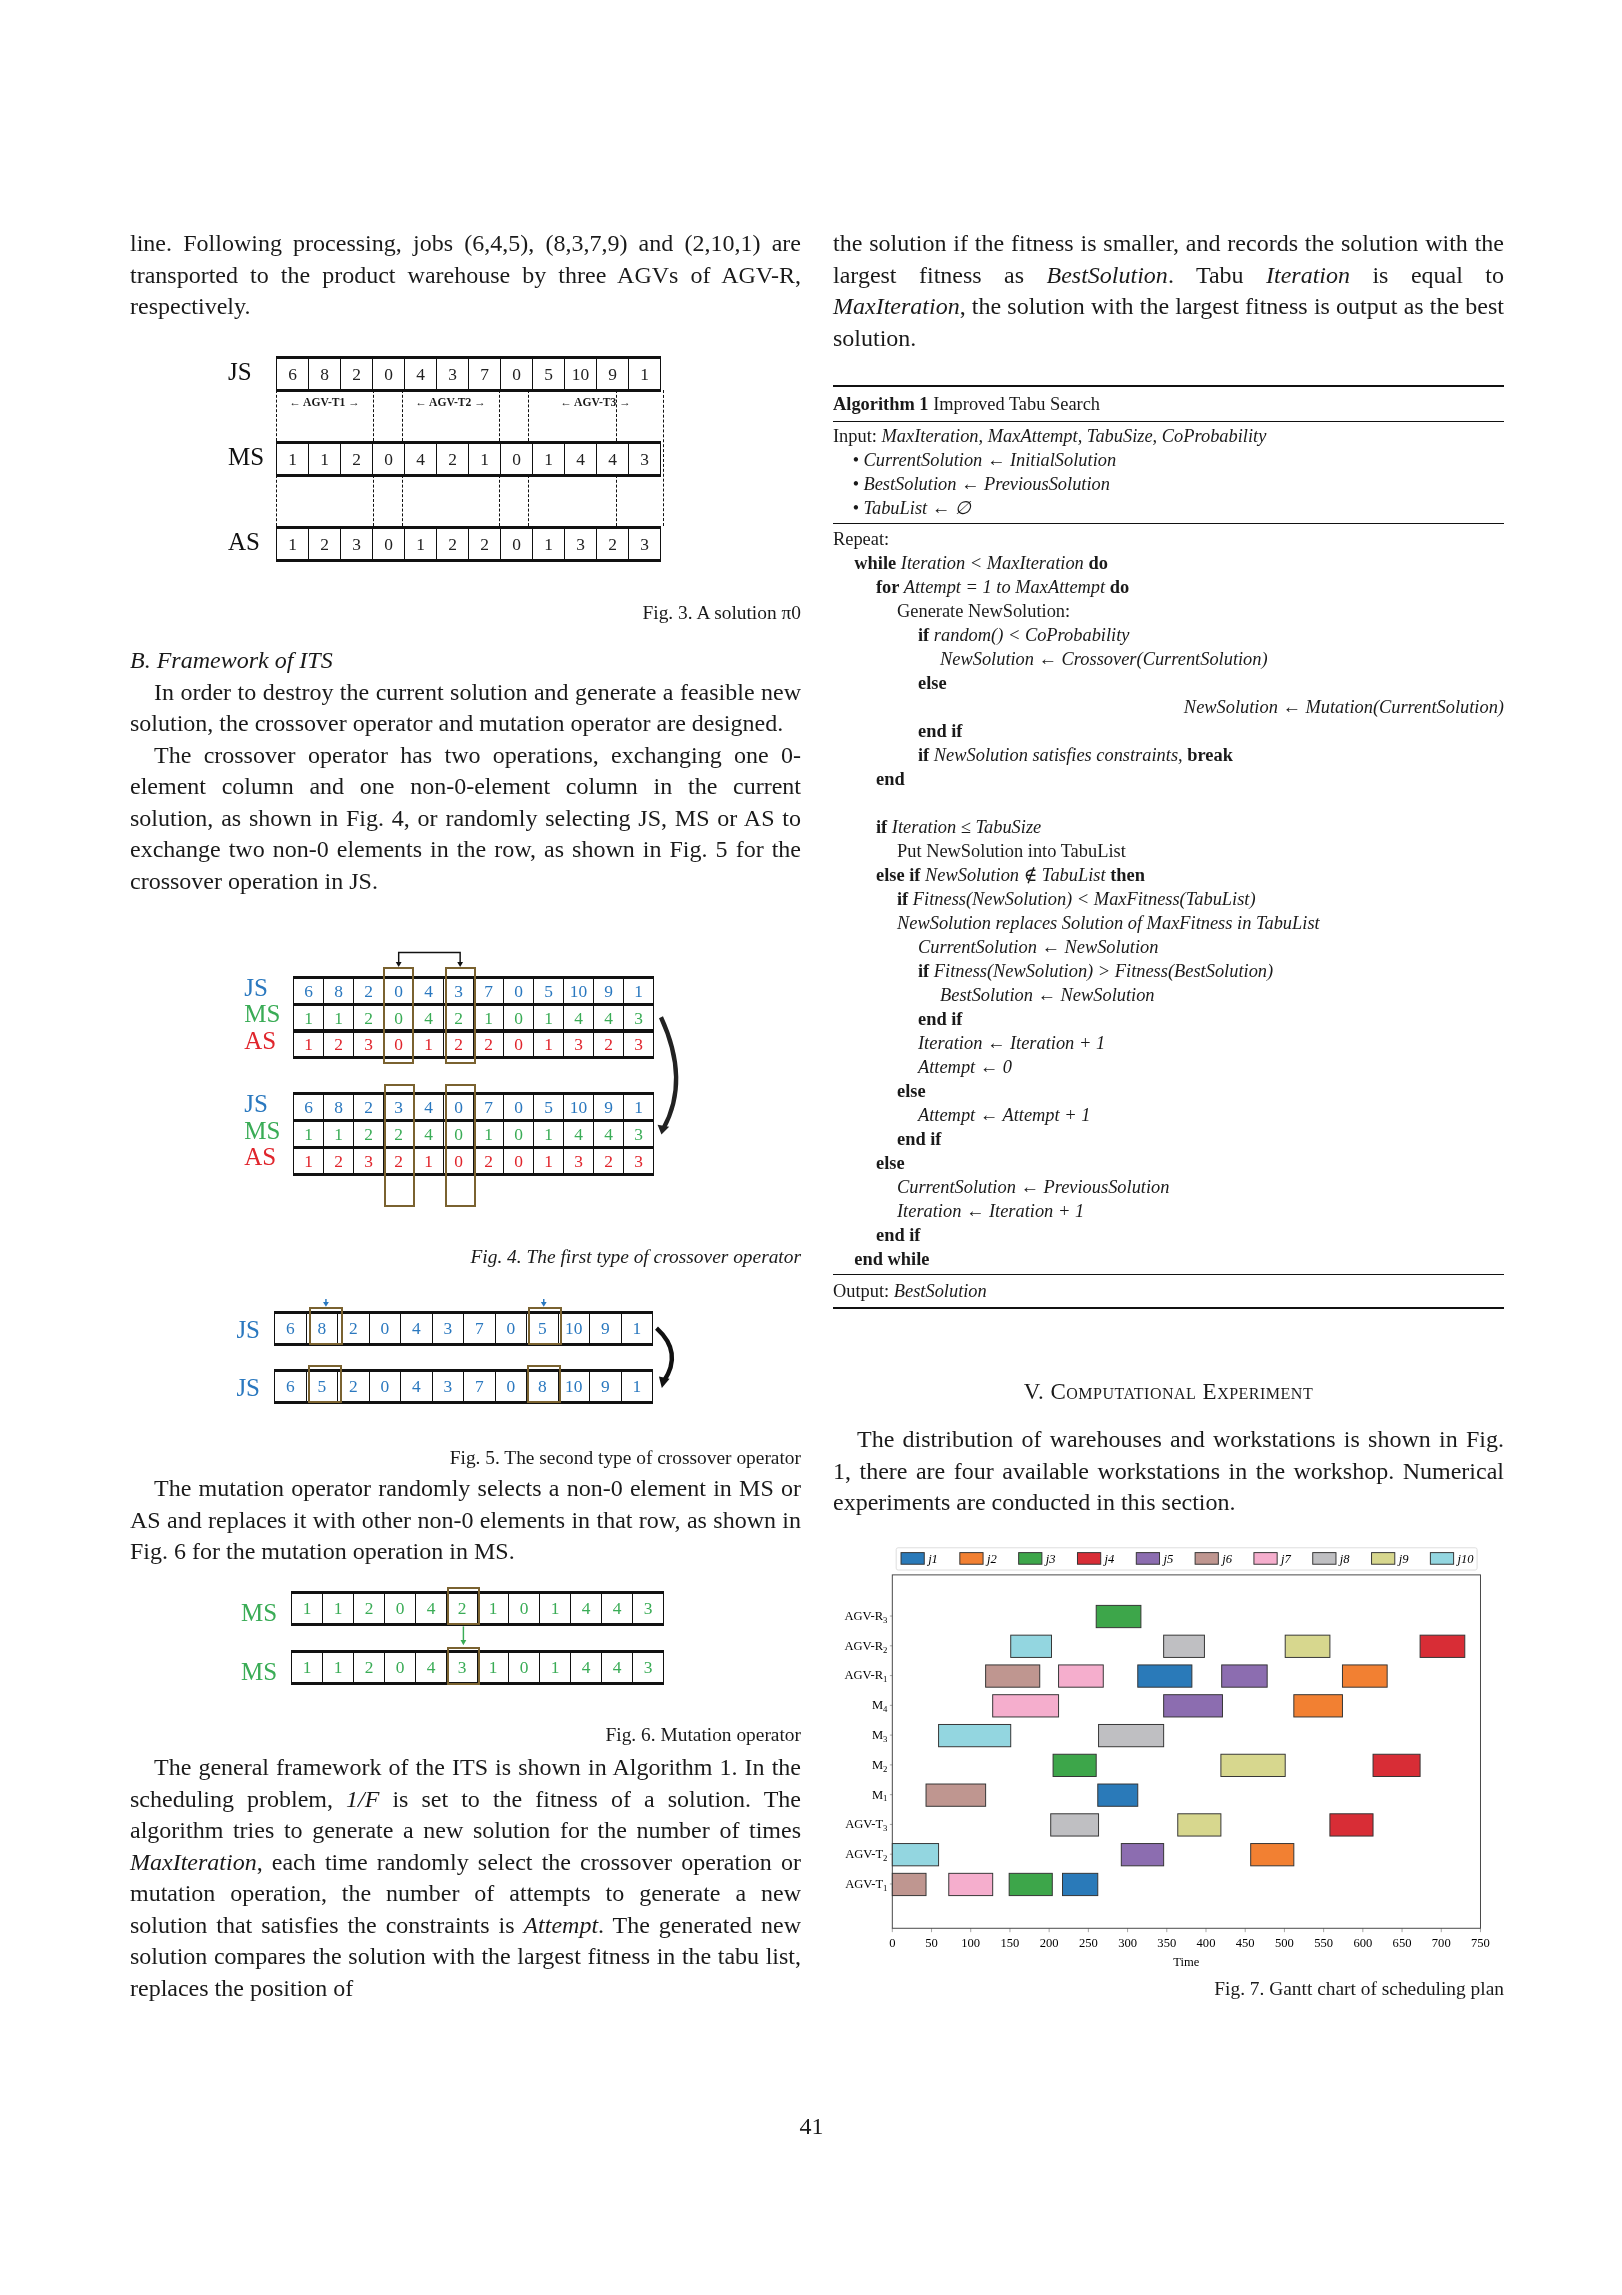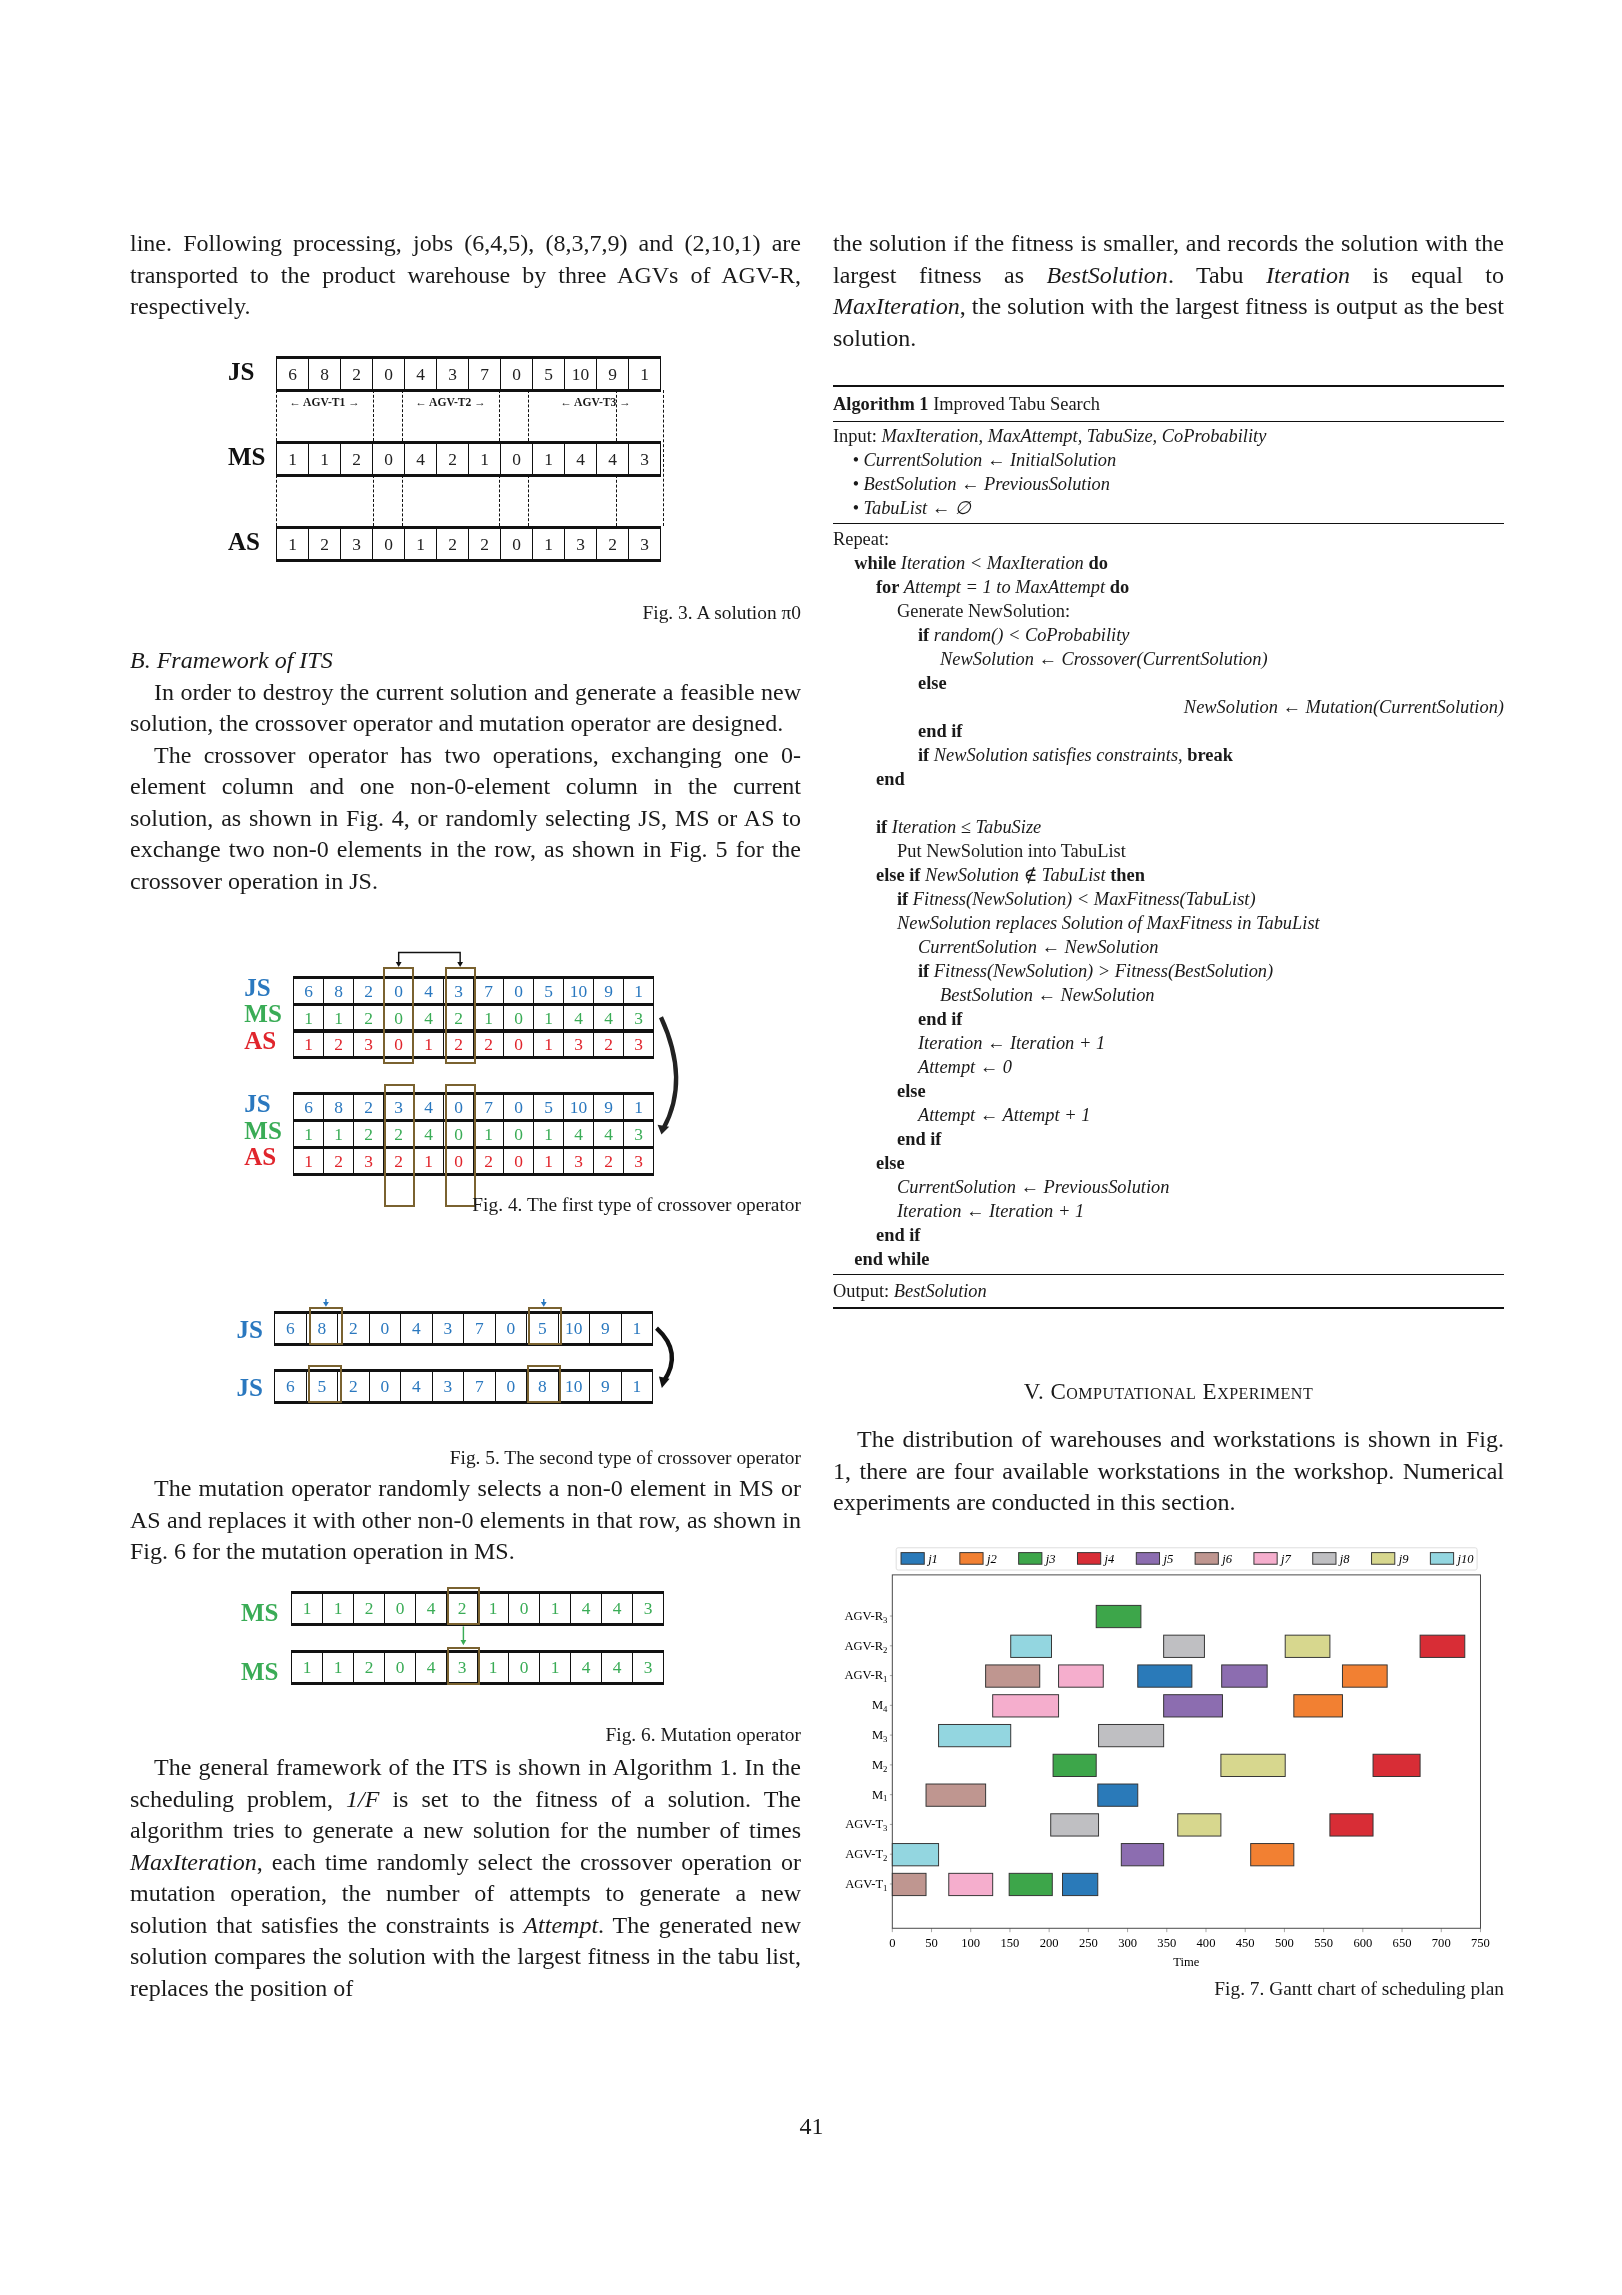--- a/index.html
+++ b/index.html
@@ -10,21 +10,21 @@
   .p{font-size:24px;line-height:31.5px;text-align:justify;margin:0;}
   .p.ind{text-indent:24px;}
   .cap{font-size:19.4px;text-align:right;line-height:24px;}
   .m{font-style:italic;}
   .sec{font-size:24px;font-style:italic;margin:0;line-height:31.5px;}
   .sech{font-size:23px;text-align:center;letter-spacing:0.5px;font-variant:small-caps;}
   
   .fig{position:absolute;}
   .row{position:absolute;display:flex;border-top:3.4px solid #111;border-bottom:3.4px solid #111;border-left:1.5px solid #111;}
   .cell{border-right:1.5px solid #111;display:flex;align-items:center;justify-content:center;font-size:17.4px;box-sizing:border-box;}
-  .lbl{position:absolute;font-weight:bold;font-size:25px;}
+  .lbl{position:absolute;font-weight:normal;font-size:25px;}
   .hl{position:absolute;border:2.4px solid #7a6230;box-sizing:border-box;}
   .dash{position:absolute;border-left:1.9px dashed #111;}
   .agv{position:absolute;font-size:11.6px;font-weight:bold;text-align:center;}
   .alg{position:absolute;left:833px;top:385px;width:671px;font-size:18.4px;line-height:24px;}
   .alg .rule{border-top:2.4px solid #111;}
   .alg .thin{border-top:1.5px solid #111;}
   .alg .ln{white-space:nowrap;}
   .b{font-weight:bold;}
   .gantt{position:absolute;left:824px;top:1541px;width:703px;height:426px;}
   .page-num{position:absolute;left:0;width:1623px;top:2113px;text-align:center;font-size:24px;}
@@ -205,21 +205,21 @@
     <div class="hl" style="left: 147px; top: 149px; width: 30.5px; height: 123px;"></div>
     <div class="hl" style="left: 208px; top: 149px; width: 30.5px; height: 123px;"></div>
     <svg width="485" height="271" style="position:absolute;left:0;top:0" viewBox="0 0 1000 560">
     <path d="M333,58 V36 H460 V58" fill="none" stroke="#111" stroke-width="3"></path>
       <polygon points="327,56 339,56 333,66" fill="#111"></polygon>
       <polygon points="454,56 466,56 460,66" fill="#111"></polygon>
     <path d="M875,170 Q935,300 880,400" fill="none" stroke="#222" stroke-width="9"></path>
       <polygon points="868,392 892,396 876,412" fill="#222"></polygon>
     </svg>
   </div>
-<div class="cap" style="position:absolute;left:130px;width:671px;top:1193px;">
+<div class="cap" style="position:absolute;left:130px;width:671px;top:1245px;font-style:italic;">
   <span>Fig. 4.  The first type of crossover operator</span>
 </div>
 
 <div class="fig" id="fig5" style="left:218px;top:1299px;width:485px;height:121px;">
     <div class="lbl" style="left: 18.4px; top: 17px; color: rgb(42, 120, 191);">JS</div>
     <div class="row" style="left: 56px; top: 12px; height: 29px;">
       <div class="cell" style="width: 31.5px; color: rgb(42, 120, 191);">6</div>
       <div class="cell" style="width: 31.5px; color: rgb(42, 120, 191);">8</div>
       <div class="cell" style="width: 31.5px; color: rgb(42, 120, 191);">2</div>
       <div class="cell" style="width: 31.5px; color: rgb(42, 120, 191);">0</div>

